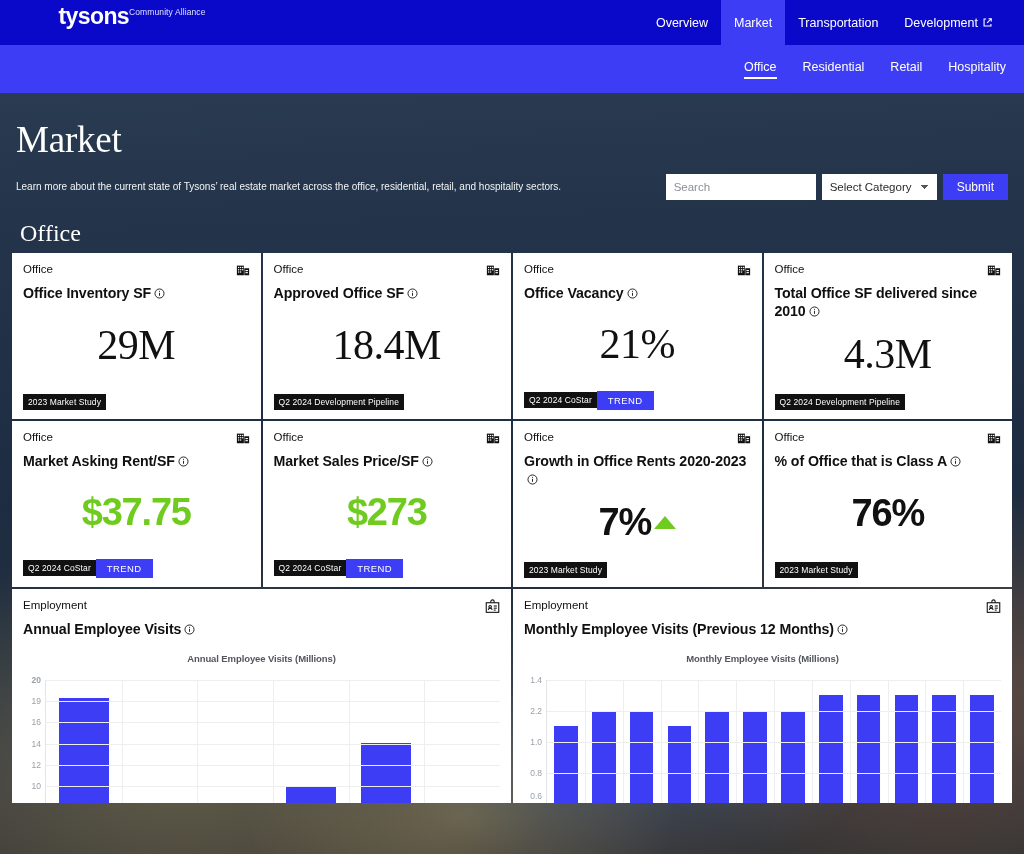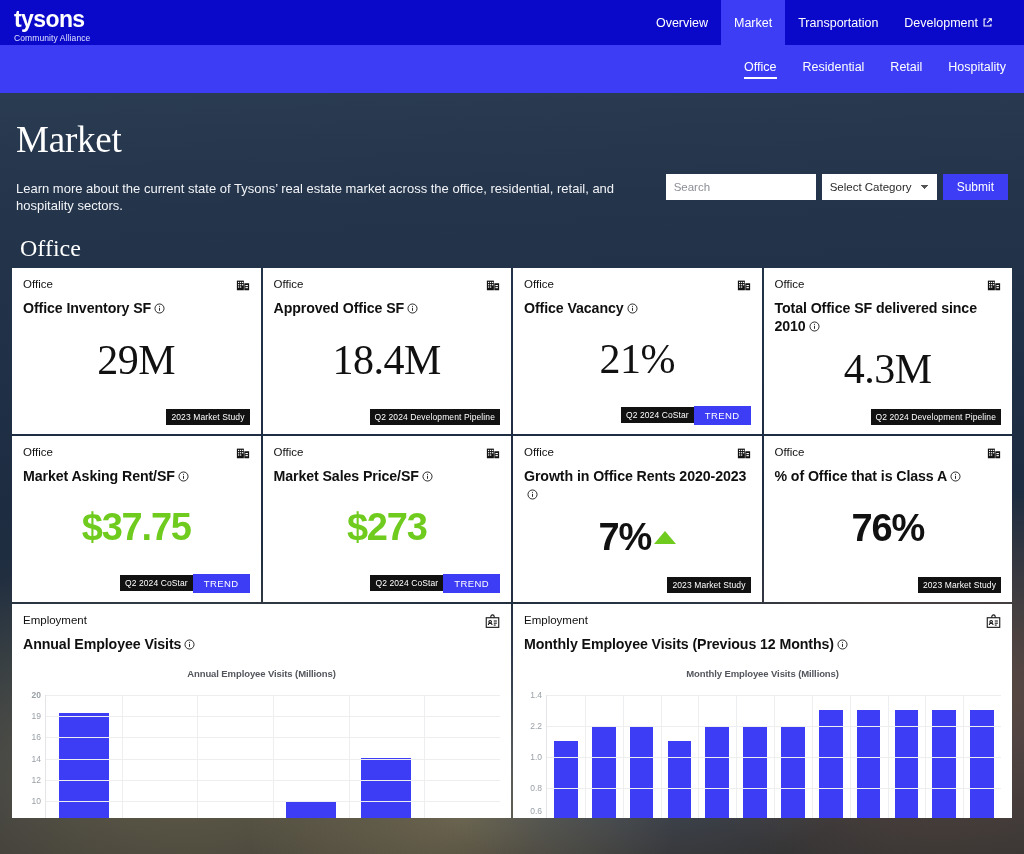--- a/index.html
+++ b/index.html
@@ -15,21 +15,21 @@
     height: 45px;
     background: #0A09CA;
     display: flex;
     align-items: stretch;
     position: relative;
     z-index: 5;
   }
   .logo-wrap {
     padding: 5px 0 0 14px;
     display: flex;
-    flex-direction: column;
+    flex-direction: row;
     justify-content: center;
     width: 250px;
   }
   .logo-main {
     color: #fff;
     font-size: 23px;
     font-weight: bold;
     letter-spacing: -0.6px;
     line-height: 1;
   }
@@ -118,21 +118,21 @@
     letter-spacing: -0.2px;
   }
   .hero-row {
     display: flex;
     align-items: flex-start;
     justify-content: space-between;
     margin-top: 14px;
   }
   .hero-desc {
     color: #f2f4f8;
-    font-size: 13px;
+    font-size: 10px;
     line-height: 1.35;
     max-width: 660px;
     padding-top: 6px;
   }
   .search-group { display: flex; align-items: stretch; height: 26px; }
   .search-input {
     width: 150px;
     border: none;
     background: #fff;
     font-size: 11.5px;
@@ -233,21 +233,21 @@
     display: inline-block;
     width: 0; height: 0;
     border-left: 11px solid transparent;
     border-right: 11px solid transparent;
     border-bottom: 13px solid #6FCB1E;
     margin-left: 3px;
     vertical-align: 5px;
   }
   .card-foot {
     display: flex;
-    justify-content: flex-end;
+    justify-content: flex-start;
     align-items: center;
   }
   .tag {
     background: #111;
     color: #fff;
     font-size: 8.5px;
     padding: 3px 5px;
     letter-spacing: 0.1px;
     white-space: nowrap;
   }

